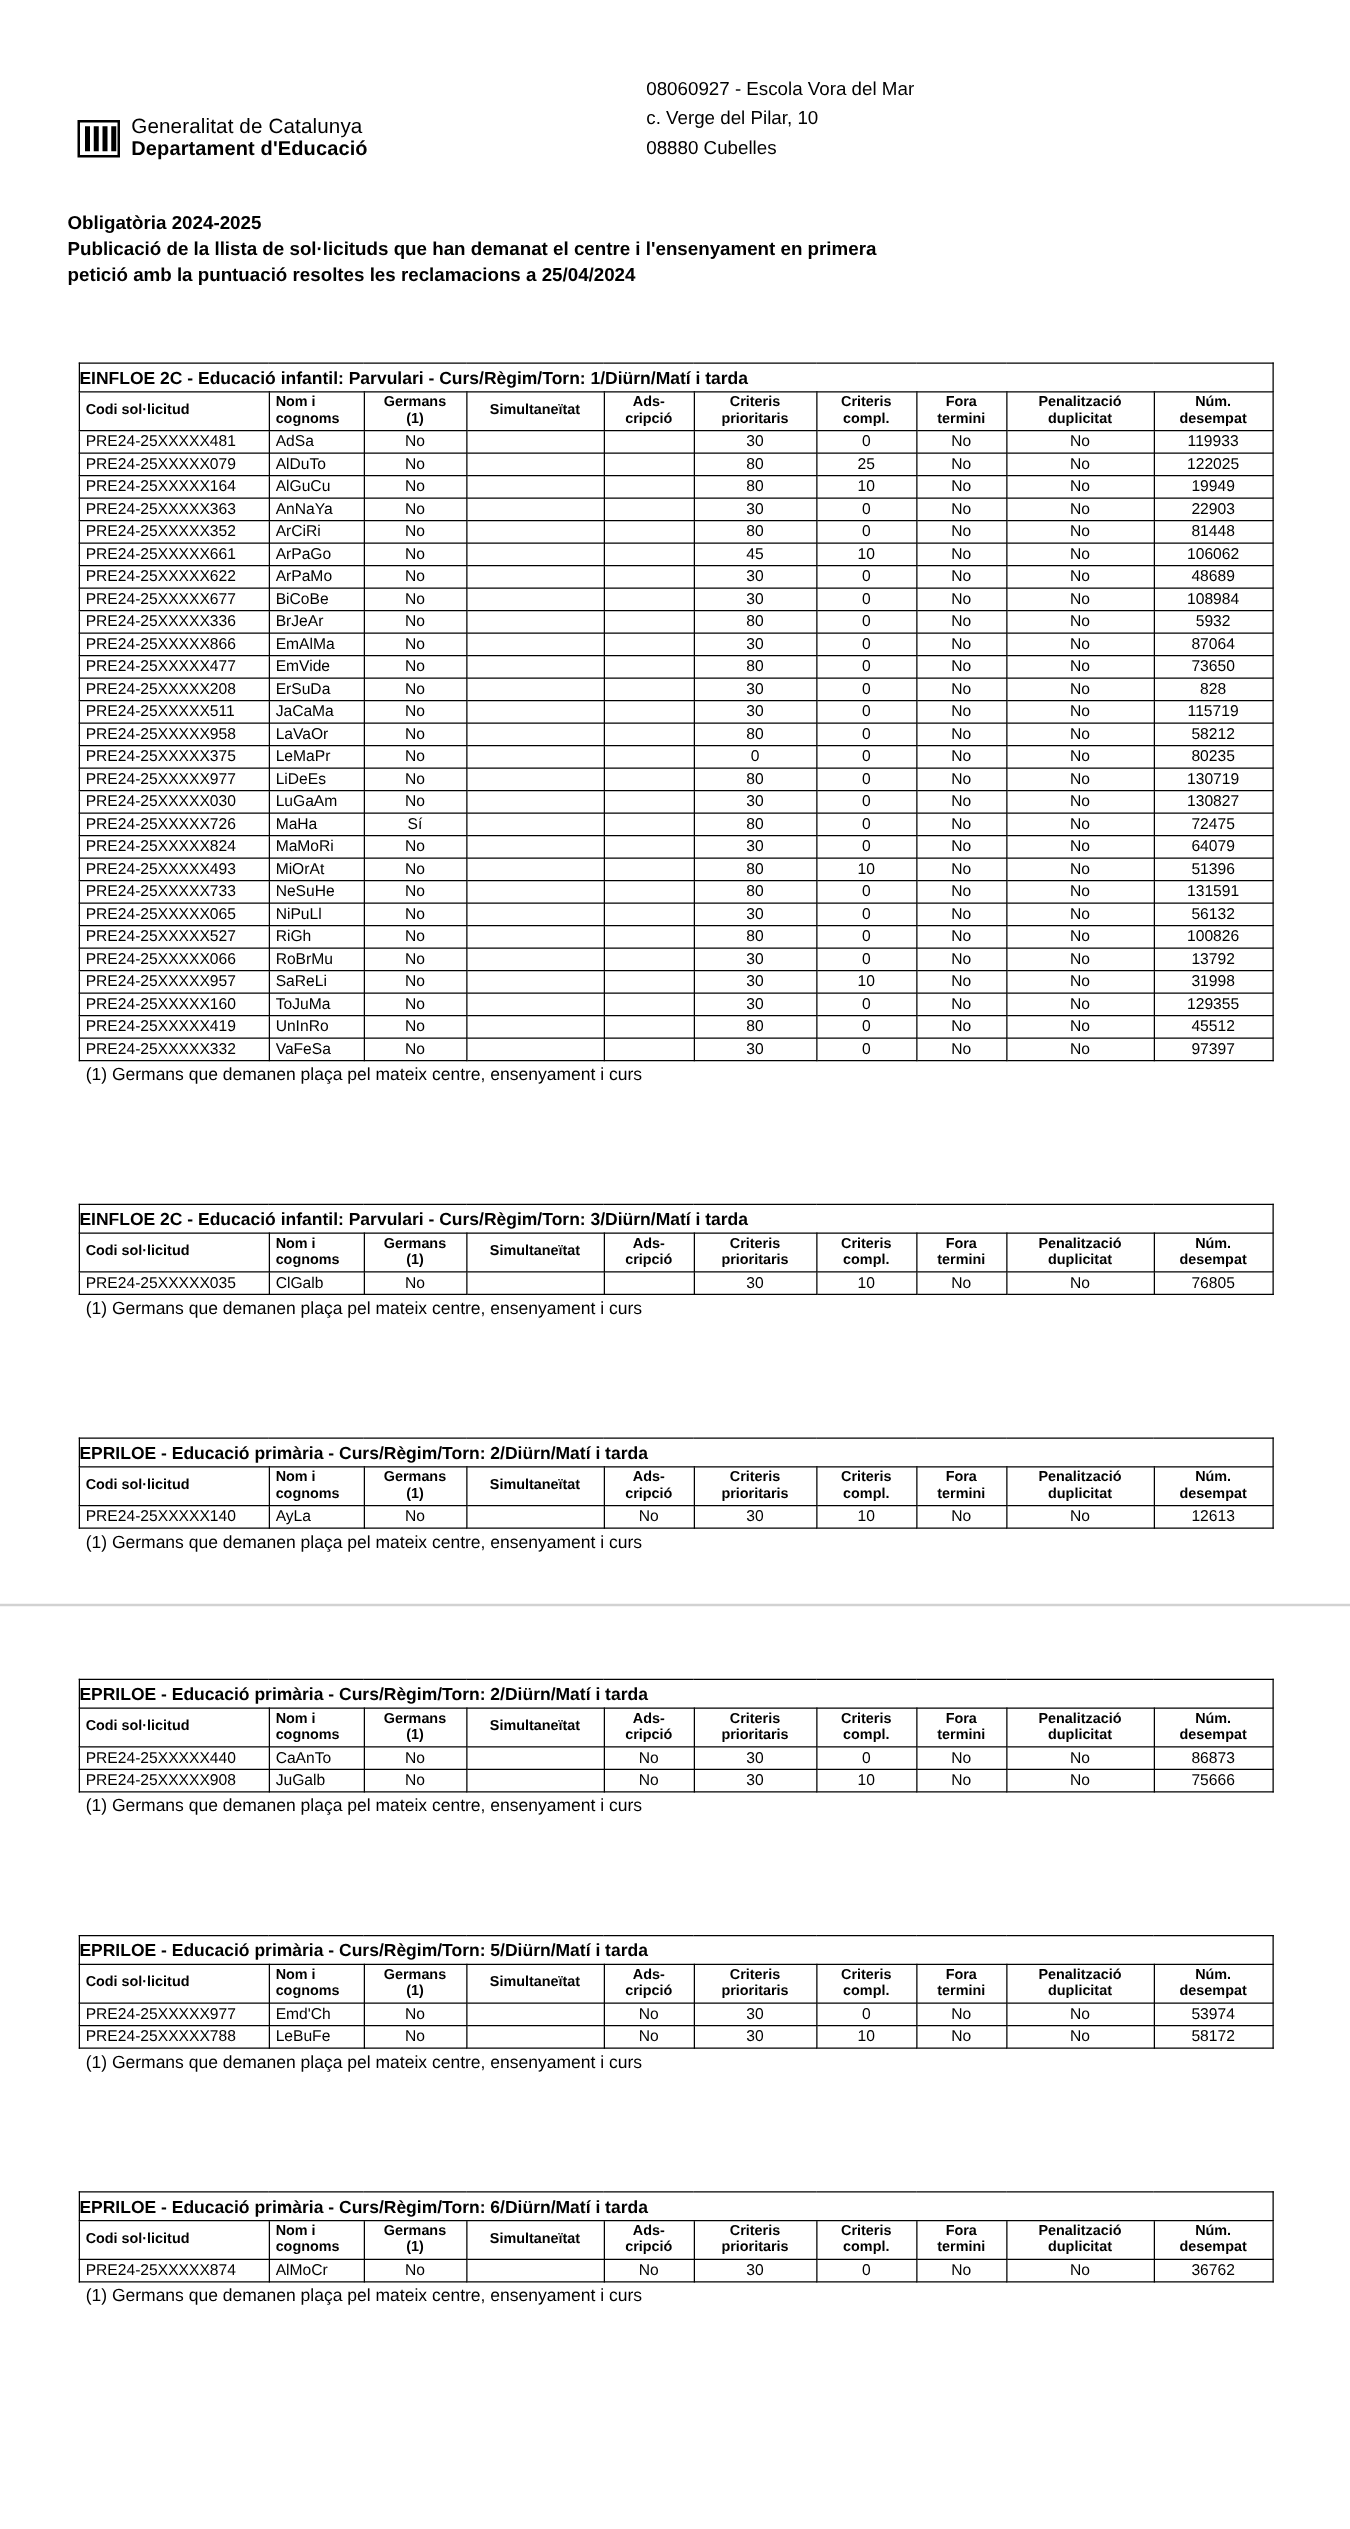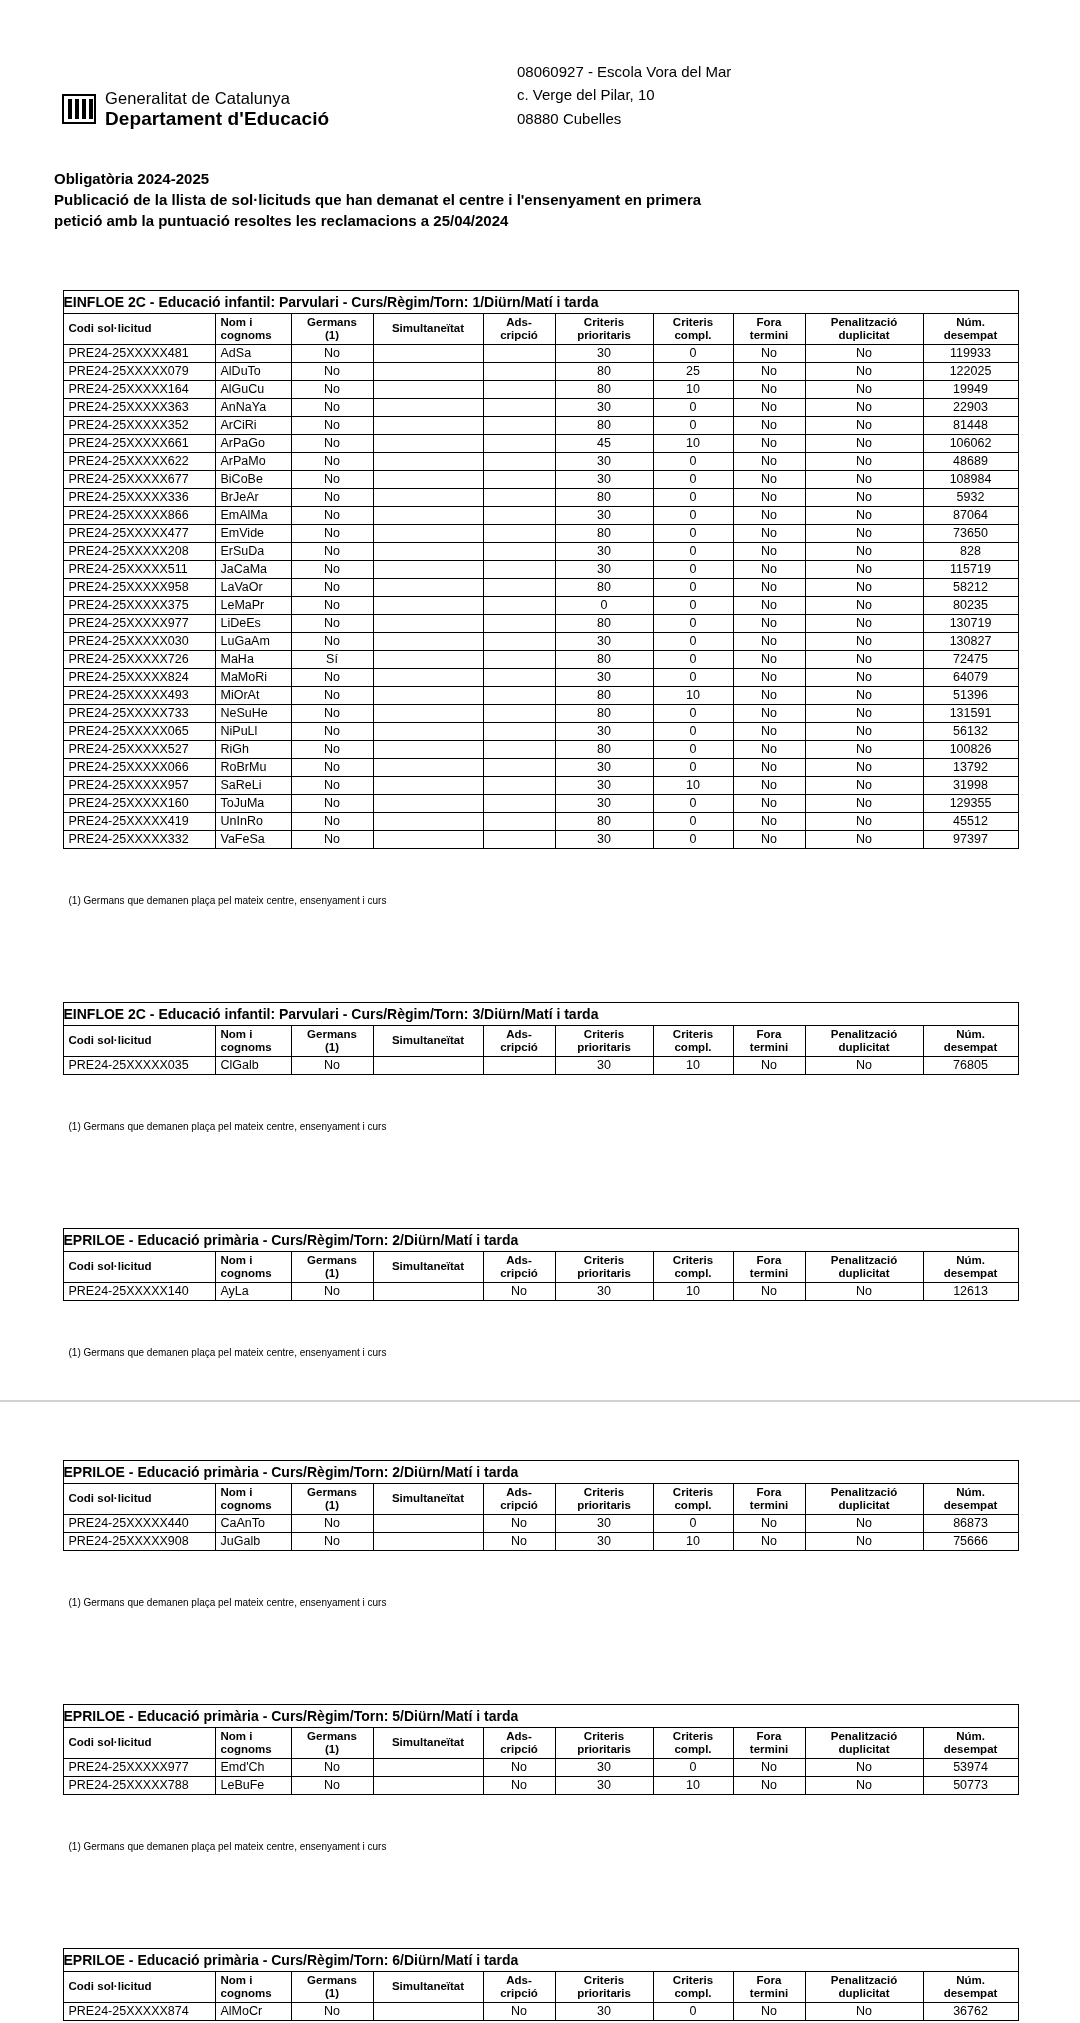--- a/index.html
+++ b/index.html
@@ -55,21 +55,21 @@
   .logo-mark span:nth-child(3) { left: 18px; }
   .logo-mark span:nth-child(4) { left: 25px; height: 20px; }
   .logo-text {
     line-height: 1.15;
   }
   .logo-text .l1 {
     font-size: 16.5px;
     letter-spacing: .1px;
   }
   .logo-text .l2 {
-    font-size: 19px;
+    font-size: 16px;
     font-weight: bold;
     letter-spacing: .1px;
   }
   .center-address {
     margin-left: 35px;
     font-size: 15px;
     line-height: 1.55;
     padding-top: 2px;
   }
 
@@ -126,23 +126,22 @@
     font-size: 12.5px;
     text-align: center;
     padding: 0 2px;
     line-height: 1.05;
   }
   .data td.left {
     text-align: left;
     padding-left: 5px;
   }
   .note {
-    font-size: 10px;
+    font-size: 14px;
     padding: 2px 0 0 6px;
-    margin-top: 44px;
   }
 
   
   col.c-codi      { width: 152px; }
   col.c-nom       { width: 76px; }
   col.c-germans   { width: 82px; }
   col.c-simul     { width: 110px; }
   col.c-ads       { width: 72px; }
   col.c-crit-pri  { width: 98px; }
   col.c-crit-comp { width: 80px; }
@@ -900,21 +899,21 @@
             <tr class="data">
               <td class="left">PRE24-25XXXXX788</td>
               <td class="left">LeBuFe</td>
               <td>No</td>
               <td></td>
               <td>No</td>
               <td>30</td>
               <td>10</td>
               <td>No</td>
               <td>No</td>
-              <td>50773</td>
+              <td>58172</td>
             </tr>
           </tbody>
         </table>
         <div class="note">(1) Germans que demanen plaça pel mateix centre, ensenyament i curs</div>
       </div>
       <div class="block-spacer"></div>
       <div class="table-block">
         <table class="grid">
           <colgroup>
             <col class="c-codi">

